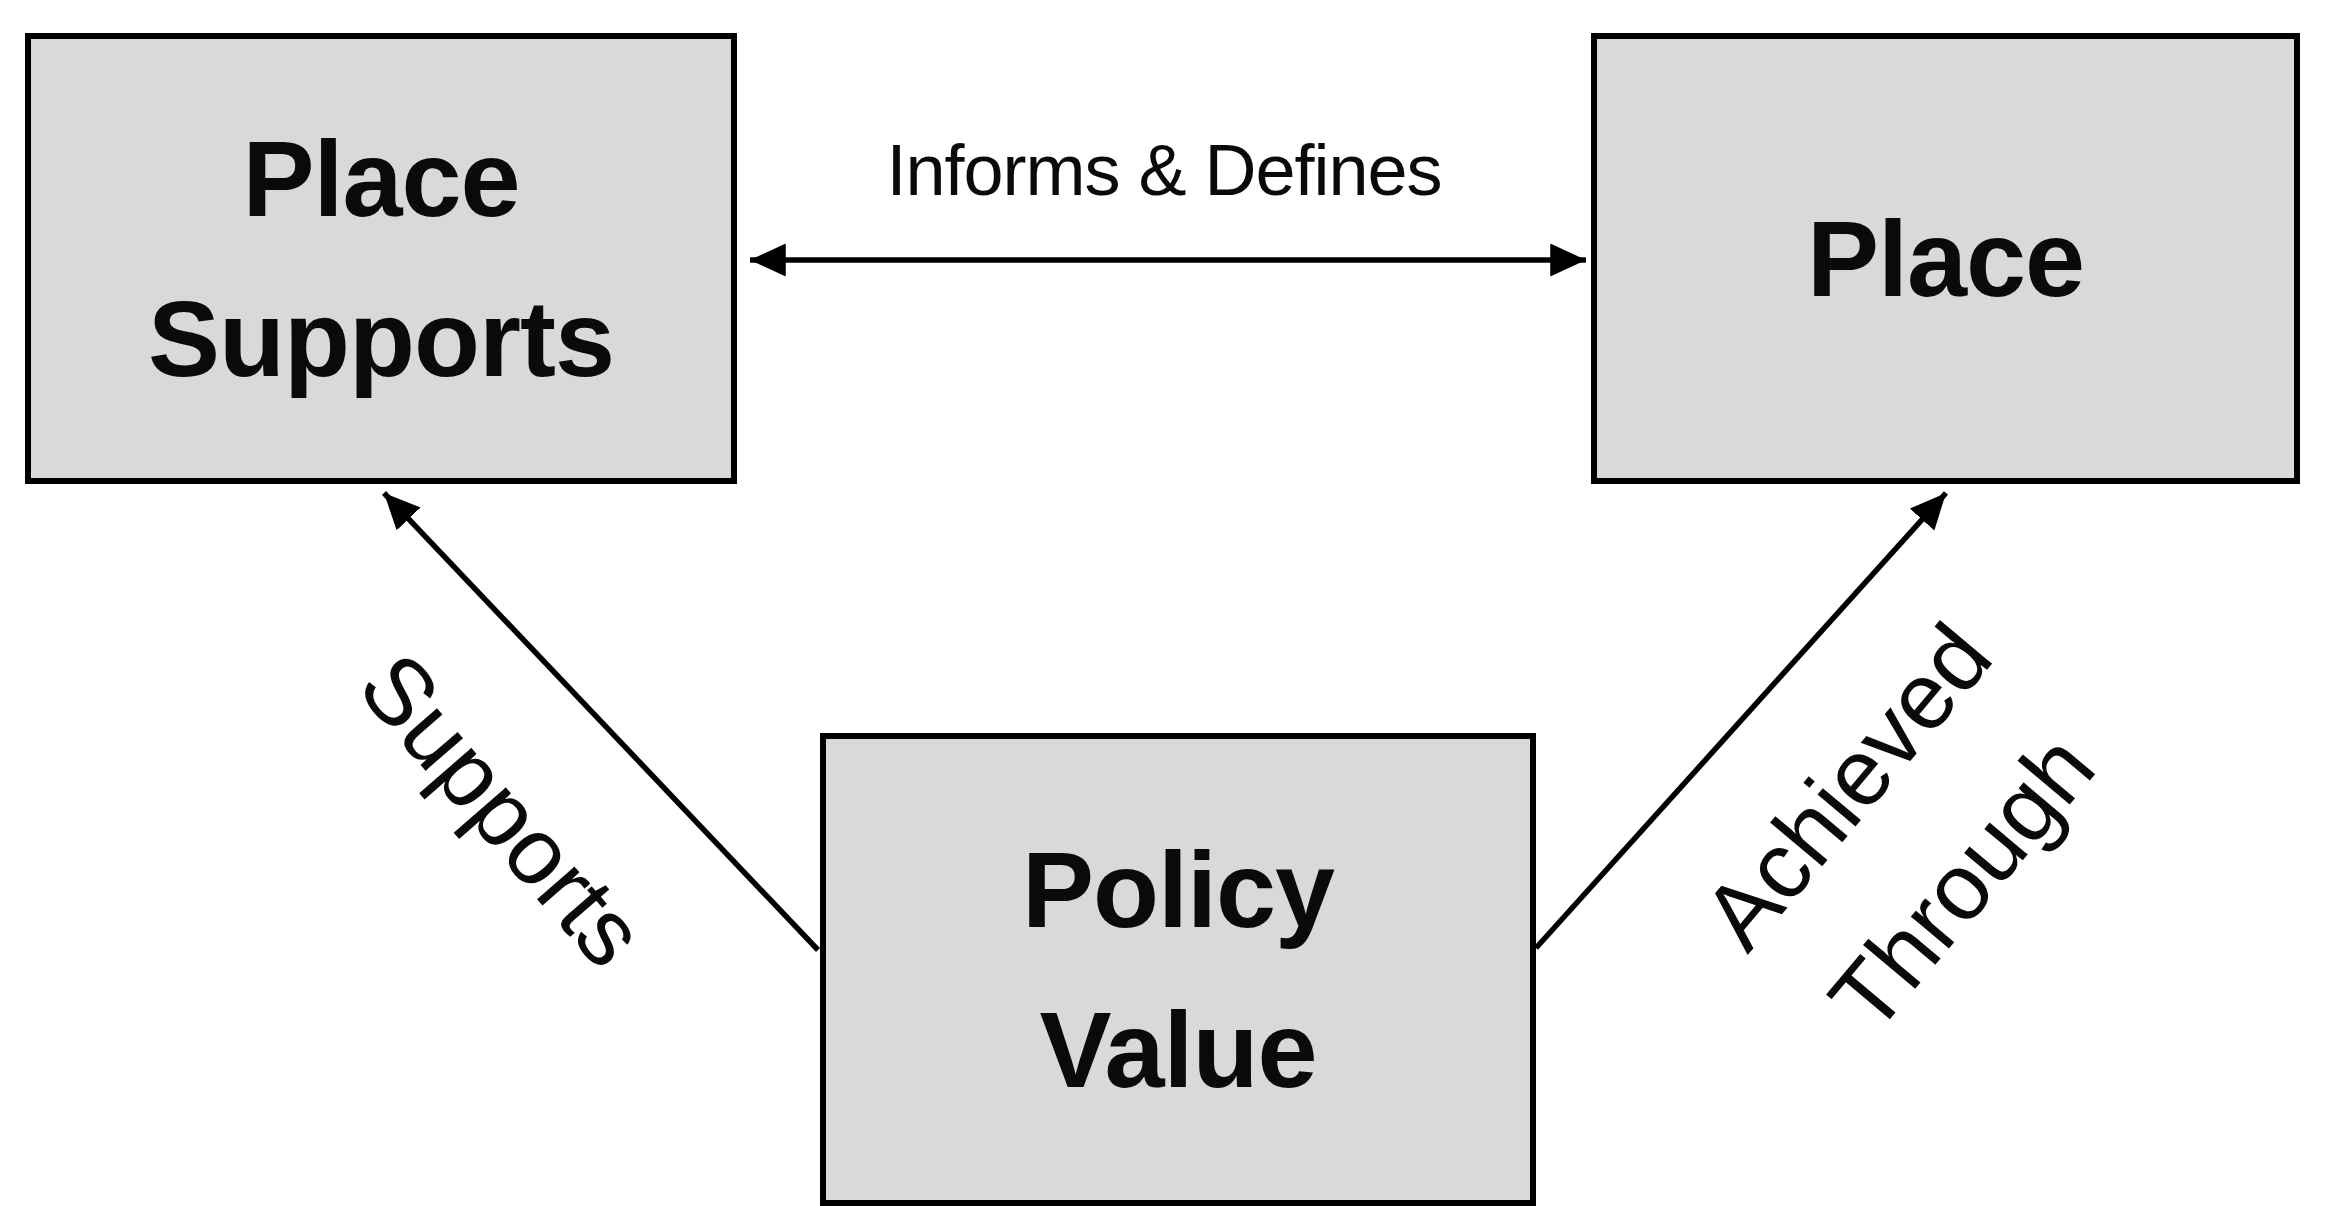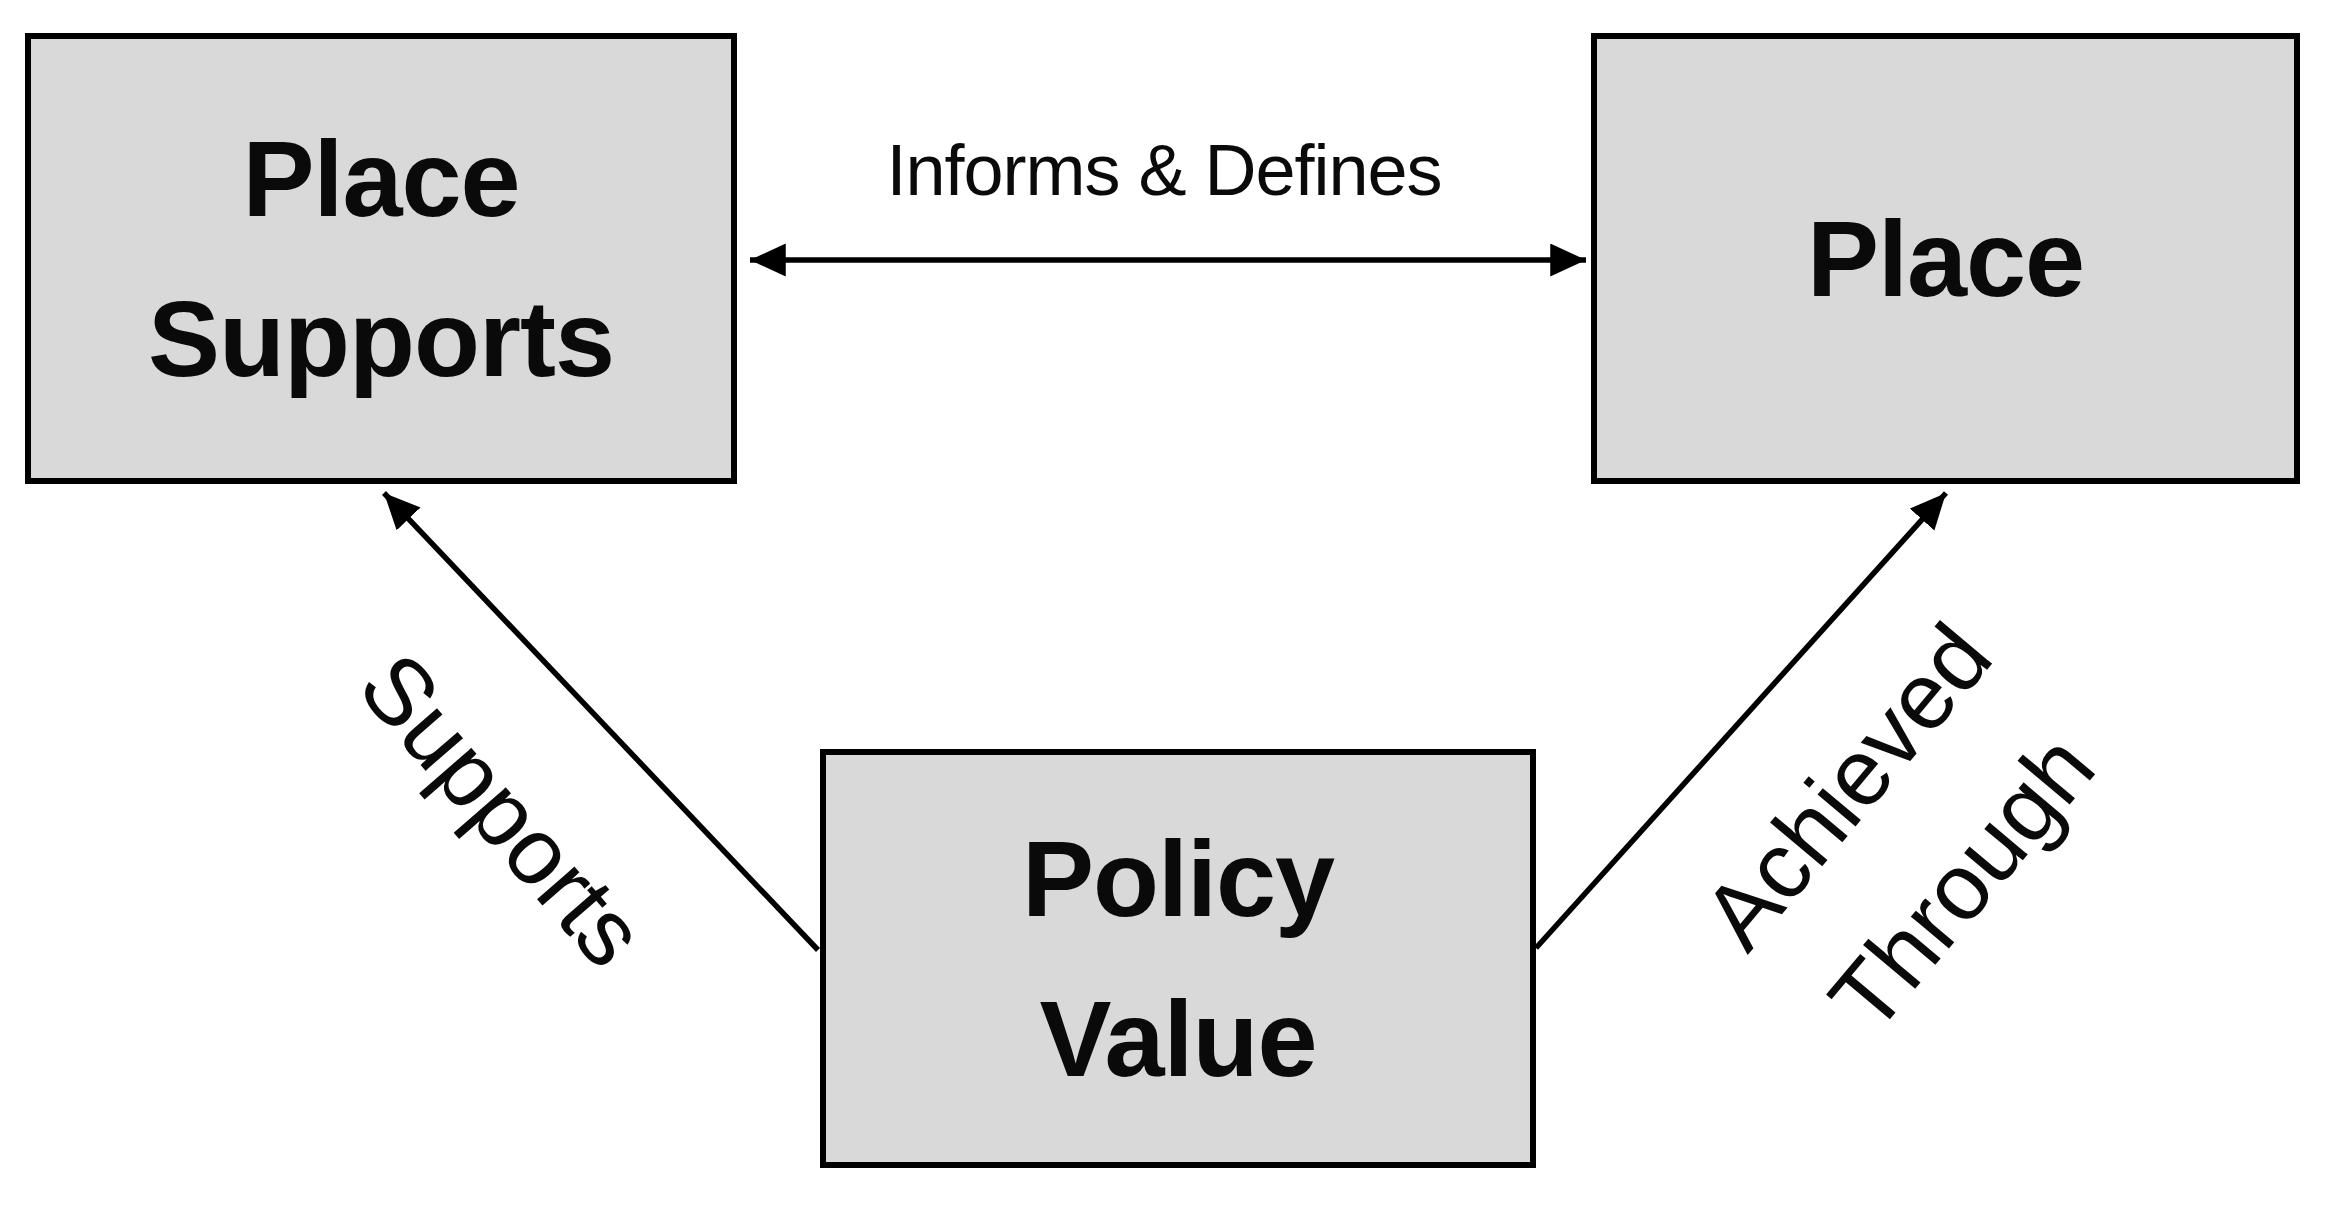--- a/index.html
+++ b/index.html
@@ -38,21 +38,21 @@
     justify-content: center;
     text-align: center;
     font-weight: 700;
     font-size: 108px;
     line-height: 1.48;
     letter-spacing: -1px;
   }
   .node span { display: block; }
   .node-place-quality { left: 25px;   top: 33px;  width: 712px; height: 451px; }
   .node-place-value   { left: 1591px; top: 33px;  width: 709px; height: 451px; }
-  .node-policy-goals  { left: 820px;  top: 733px; width: 716px; height: 419px; margin-top: 16px; }
+  .node-policy-goals  { left: 820px;  top: 733px; width: 716px; height: 473px; }
 
   .edge-label {
     position: absolute;
     white-space: nowrap;
     font-weight: 400;
     color: #0a0a0a;
   }
   .edge-label-informs {
     left: 1164px;
     top: 170px;

